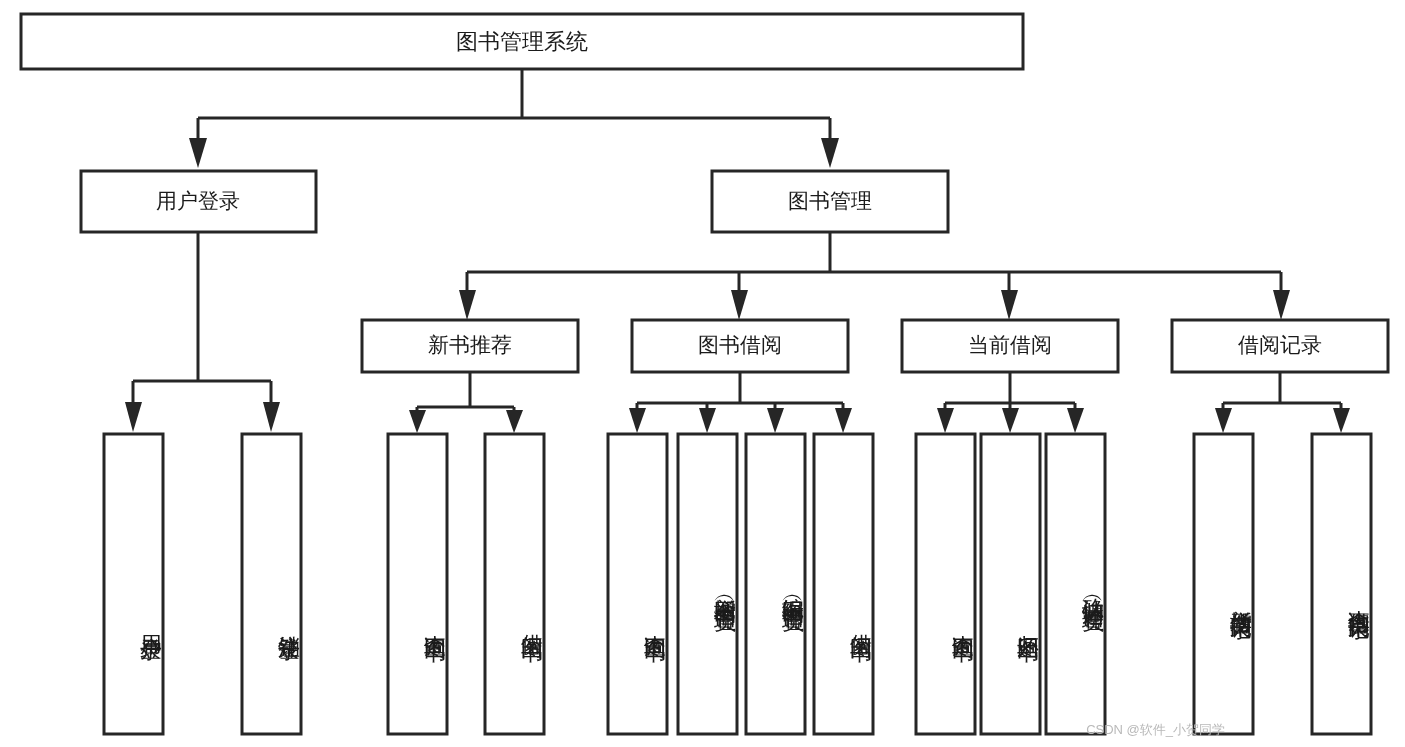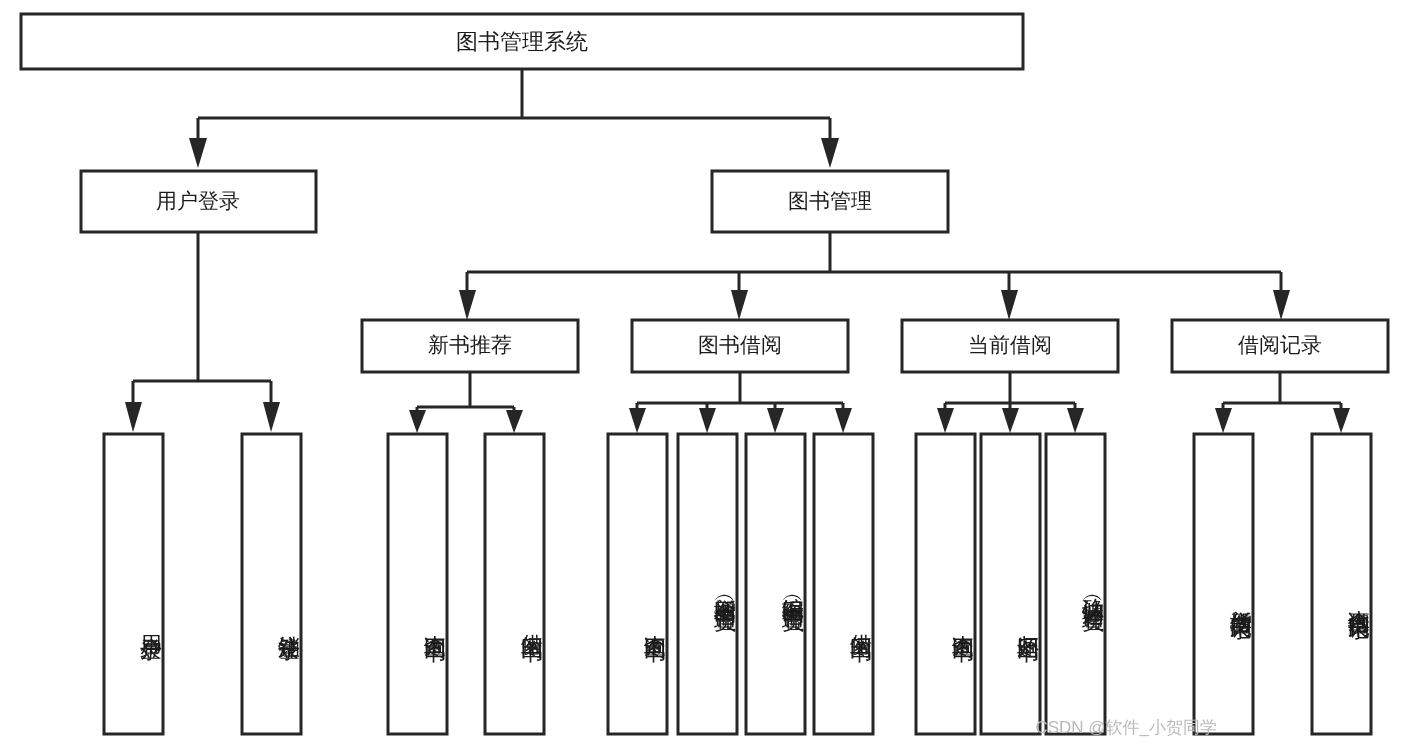--- a/index.html
+++ b/index.html
@@ -64,24 +64,24 @@
     letter-spacing: 2px;
     text-align: center;
     display: flex;
     align-items: flex-start;
     justify-content: center;
     white-space: nowrap;
     pointer-events: none;
   }
   .watermark {
     position: absolute;
-    right: 8px;
+    right: 0;
     bottom: 8px;
     font-family: "Liberation Sans", "DejaVu Sans", sans-serif;
-    font-size: 17px;
+    font-size: 13px;
     color: #b9b9b9;
     white-space: nowrap;
   }
 </style>
 </head>
 <body>
 
 <div id="diagram-root">
 
   <svg class="flow" viewBox="0 0 1405 747">

